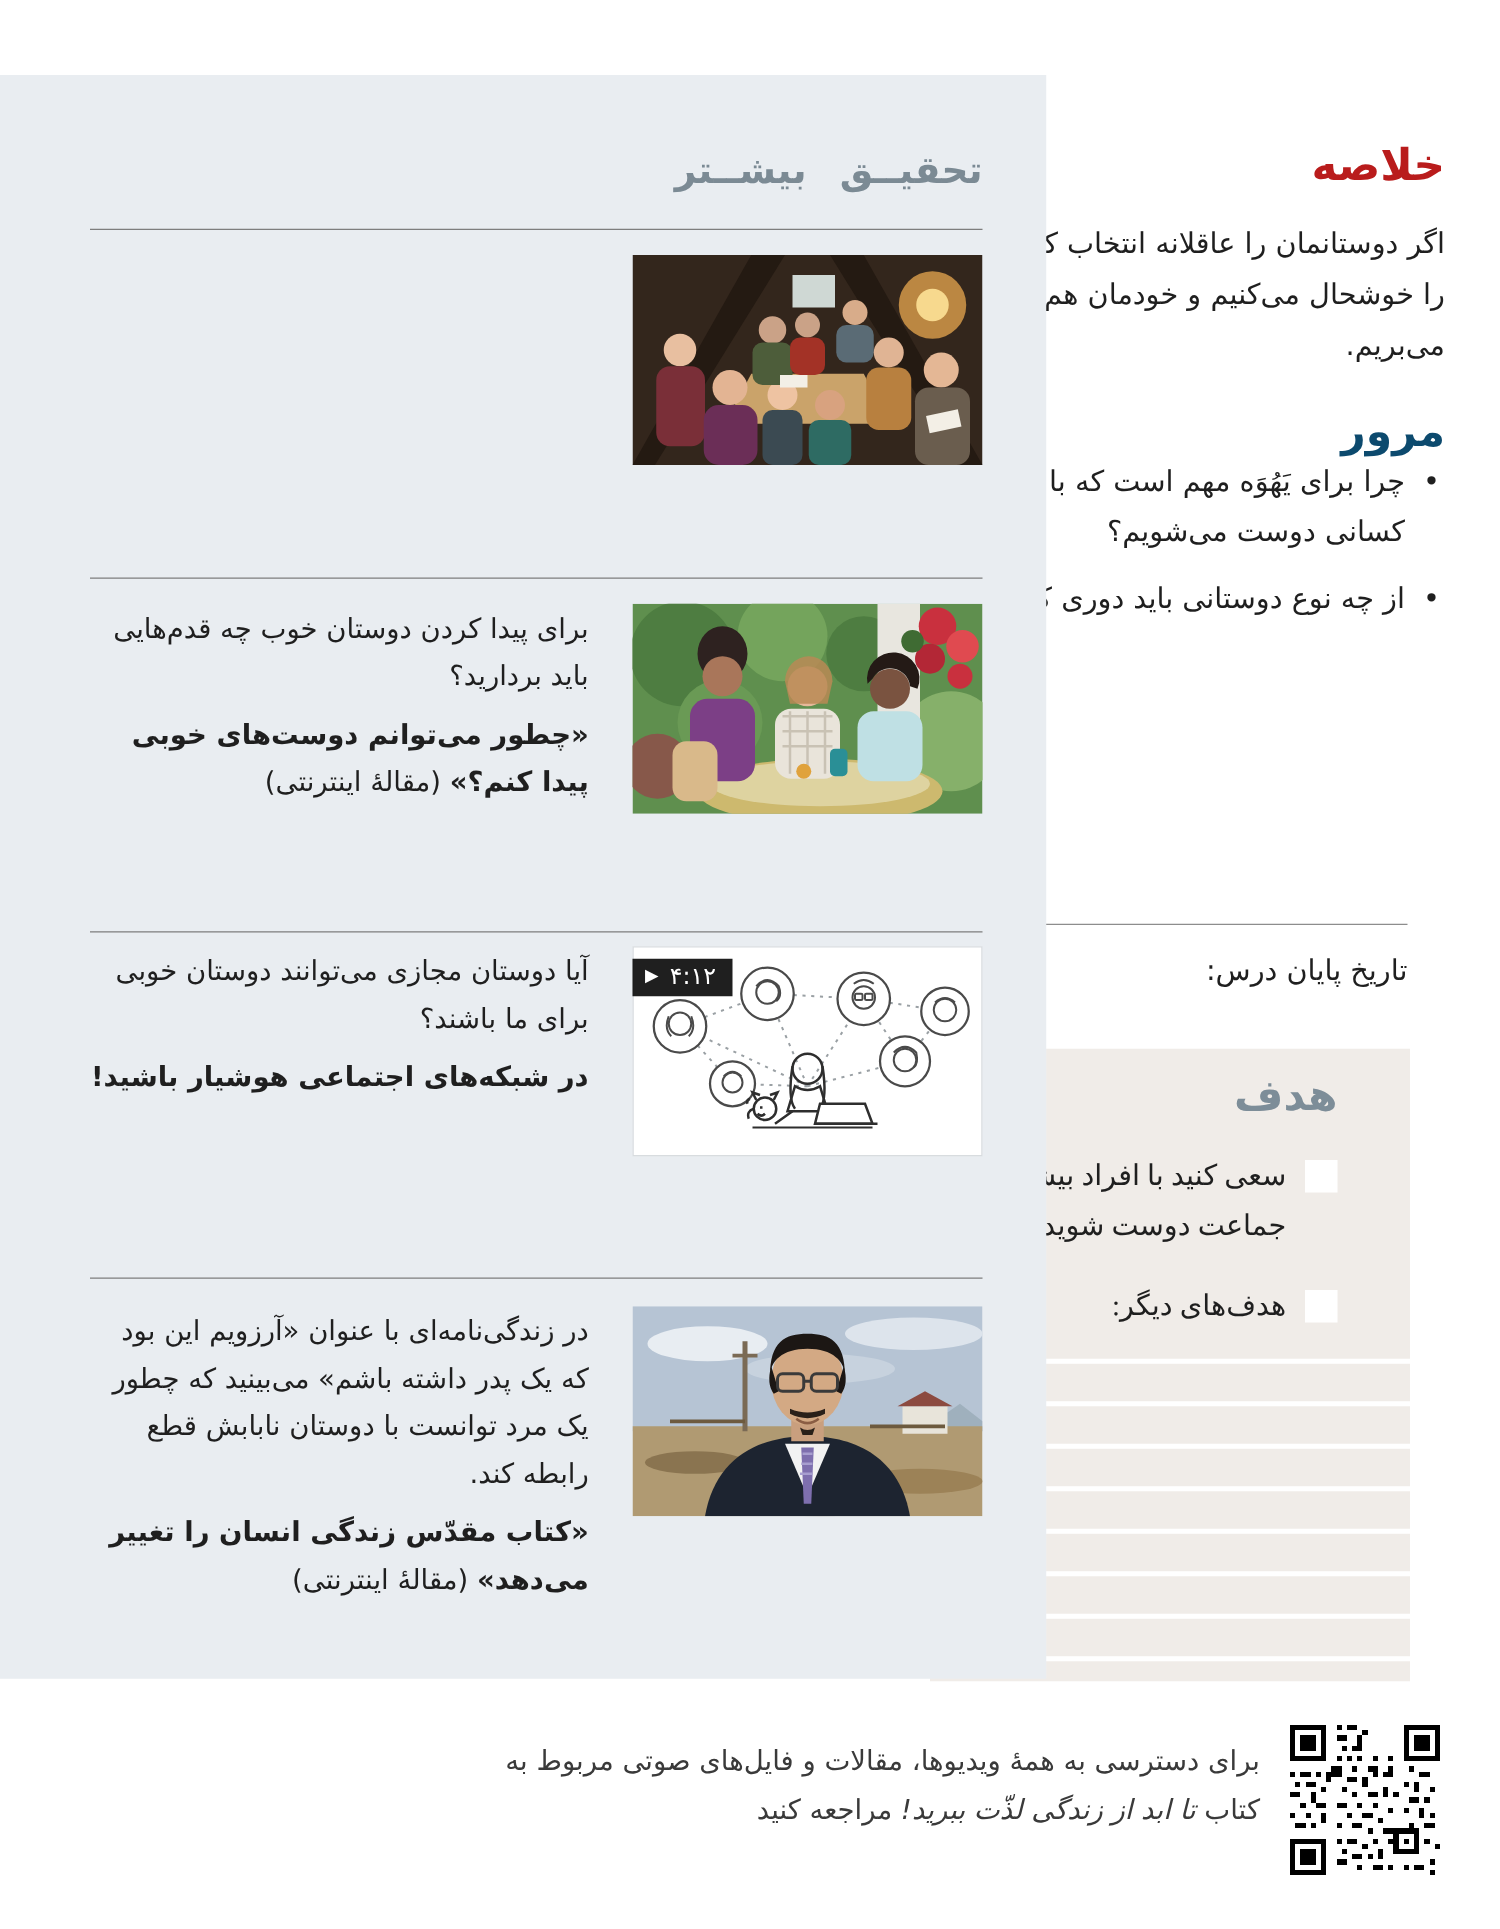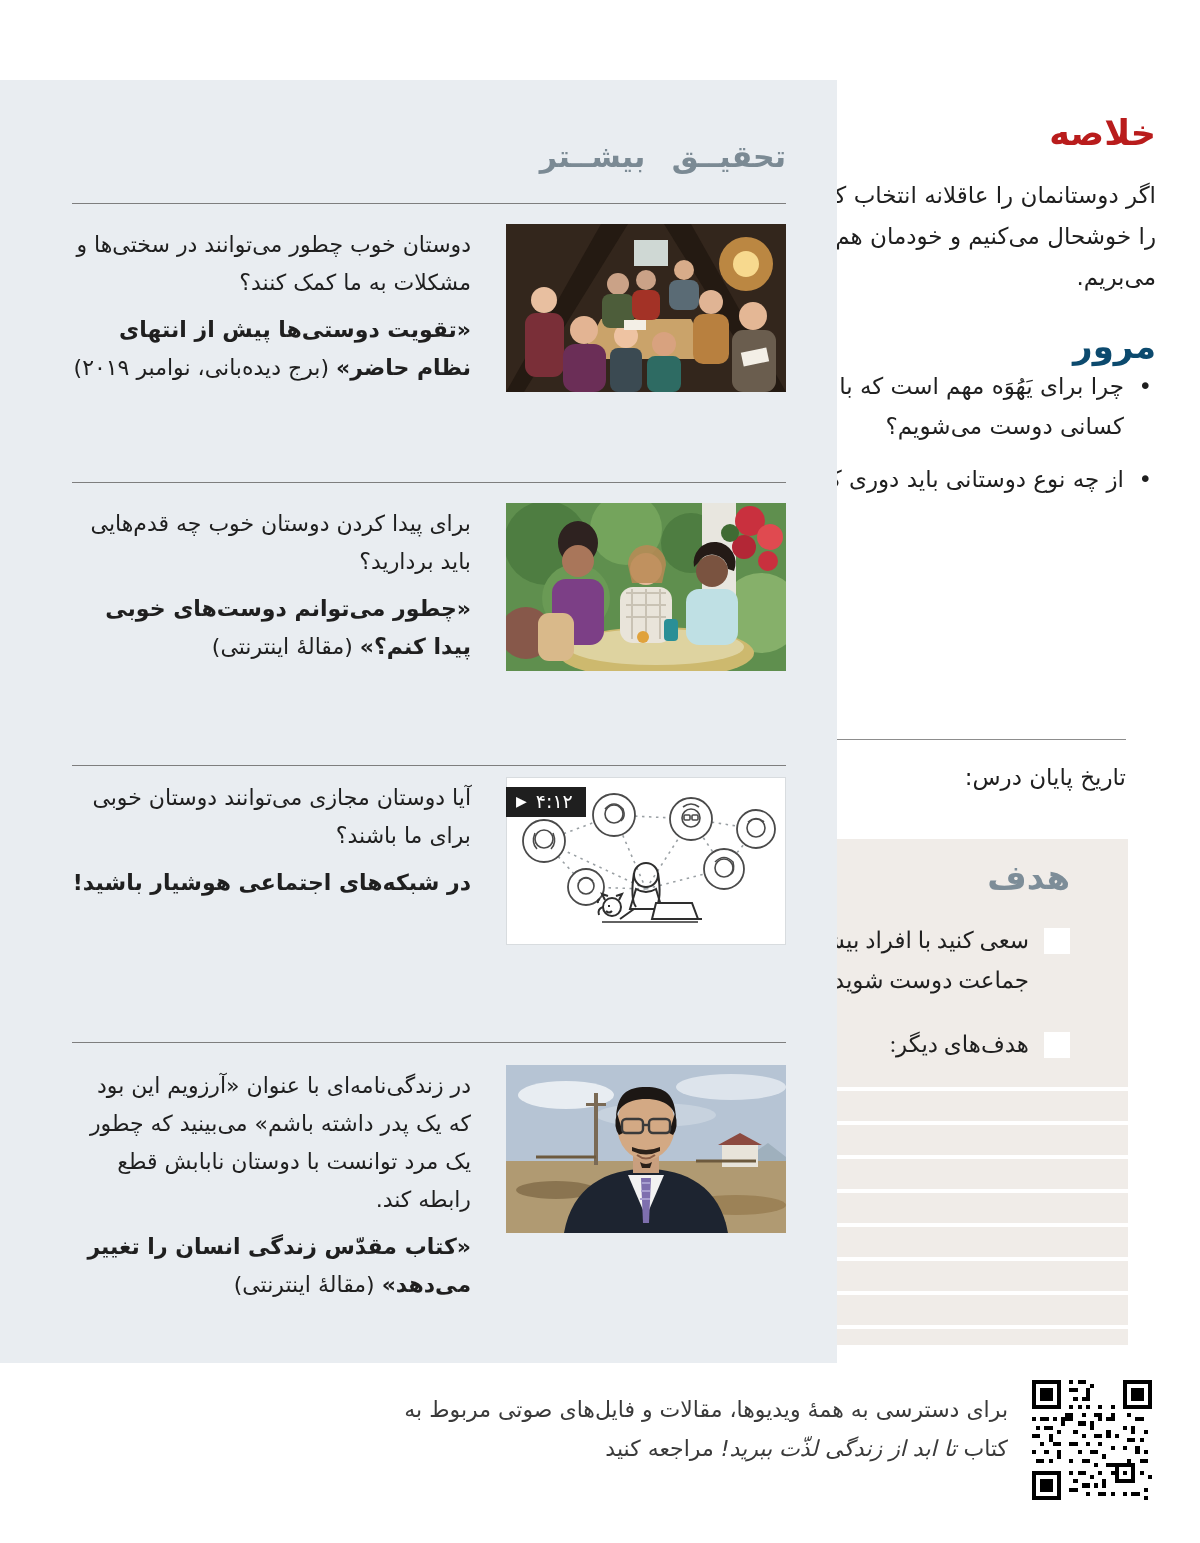--- a/index.html
+++ b/index.html
@@ -20,21 +20,21 @@
   .completion-label{left:744px;top:764px;width:382px;text-align:right;font-size:23px;}
   
   .goal-box{left:744px;top:839px;width:384px;height:506px;background:#f0ece8;}
   .goal-title{margin:18px 58px 0 0;text-align:right;font-size:34px;font-weight:bold;color:#7d8d98;}
   .goal-row{display:flex;gap:15px;margin:24px 58px 0 0;align-items:flex-start;}
   .goal-checkbox{flex:none;width:26px;height:26px;background:#ffffff;margin-top:7px;}
   .goal-row .goal-text{text-align:right;font-size:23px;line-height:40px;max-width:300px;font-family:Liberation Serif, serif;}
   .goal-lines{margin-top:22px;padding-left:0;padding-right:0;}
   .writing-line{height:4px;background:#ffffff;margin:0 0 30px 66px;}
   
-  .research-panel{left:0;top:60px;width:837px;height:1283px;background:#e9edf1;margin-top:20px;}
+  .research-panel{left:0;top:60px;width:837px;height:1283px;background:#e9edf1;}
   .research-title{position:absolute;top:34px;right:51px;font-size:30px;font-weight:bold;color:#7b8a94;word-spacing:16px;}
   .research-divider{position:absolute;right:51px;left:72px;border-top:1.5px solid #7e7e7e;height:0;}
   .rd1{top:123px}.rd2{top:402px}.rd3{top:685px}.rd4{top:962px}
   .research-item{position:absolute;right:51px;left:72px;display:flex;gap:35px;align-items:flex-start;}
   .ri1{top:144px}.ri2{top:423px}.ri3{top:697px}.ri4{top:985px}
   .thumb{flex:none;width:280px;height:168px;position:relative;}
   .thumb svg{display:block;width:280px;height:168px;}
   .item-text{flex:1;text-align:right;font-size:22px;line-height:38px;padding-top:2px;}
   .item-text .ref{margin-top:9px;}
   .item-text b{font-weight:bold;}
@@ -119,24 +119,20 @@
           <circle cx="178" cy="46" r="10" fill="#d8ac8a"></circle>
             <rect x="163" y="56" width="30" height="30" rx="8" fill="#5a6b75"></rect>
           <circle cx="205" cy="78" r="12" fill="#e0b494"></circle>
             <rect x="187" y="90" width="36" height="50" rx="10" fill="#b8803f"></rect>
           <circle cx="247" cy="92" r="14" fill="#e4b795"></circle>
             <rect x="226" y="106" width="44" height="62" rx="11" fill="#6a5d4e"></rect>
           <rect x="236" y="126" width="26" height="14" fill="#f3efe6" transform="rotate(-12 249 133)"></rect>
           <rect x="118" y="96" width="22" height="10" fill="#f3efe6"></rect>
         </svg>
       </figure>
-      <div class="item-text">
-        <div class="q">دوستان خوب چطور می‌توانند در سختی‌ها و مشکلات به ما کمک کنند؟</div>
-        <div class="ref"><b>«تقویت دوستی‌ها پیش از انتهای نظام حاضر»</b><span> (برج دیده‌بانی، نوامبر ۲۰۱۹)</span></div>
-      </div>
     </div>
 
     <div class="research-item ri2">
       <figure class="thumb" style="margin:0">
         <svg viewBox="0 0 280 168">
           <rect width="280" height="168" fill="#5f8f4e"></rect>
           <circle cx="40" cy="40" r="42" fill="#4e7d41"></circle>
             <circle cx="120" cy="26" r="36" fill="#74a45c"></circle>
           <circle cx="185" cy="40" r="30" fill="#4e7d41"></circle>
             <circle cx="70" cy="95" r="34" fill="#6a9a55"></circle>

